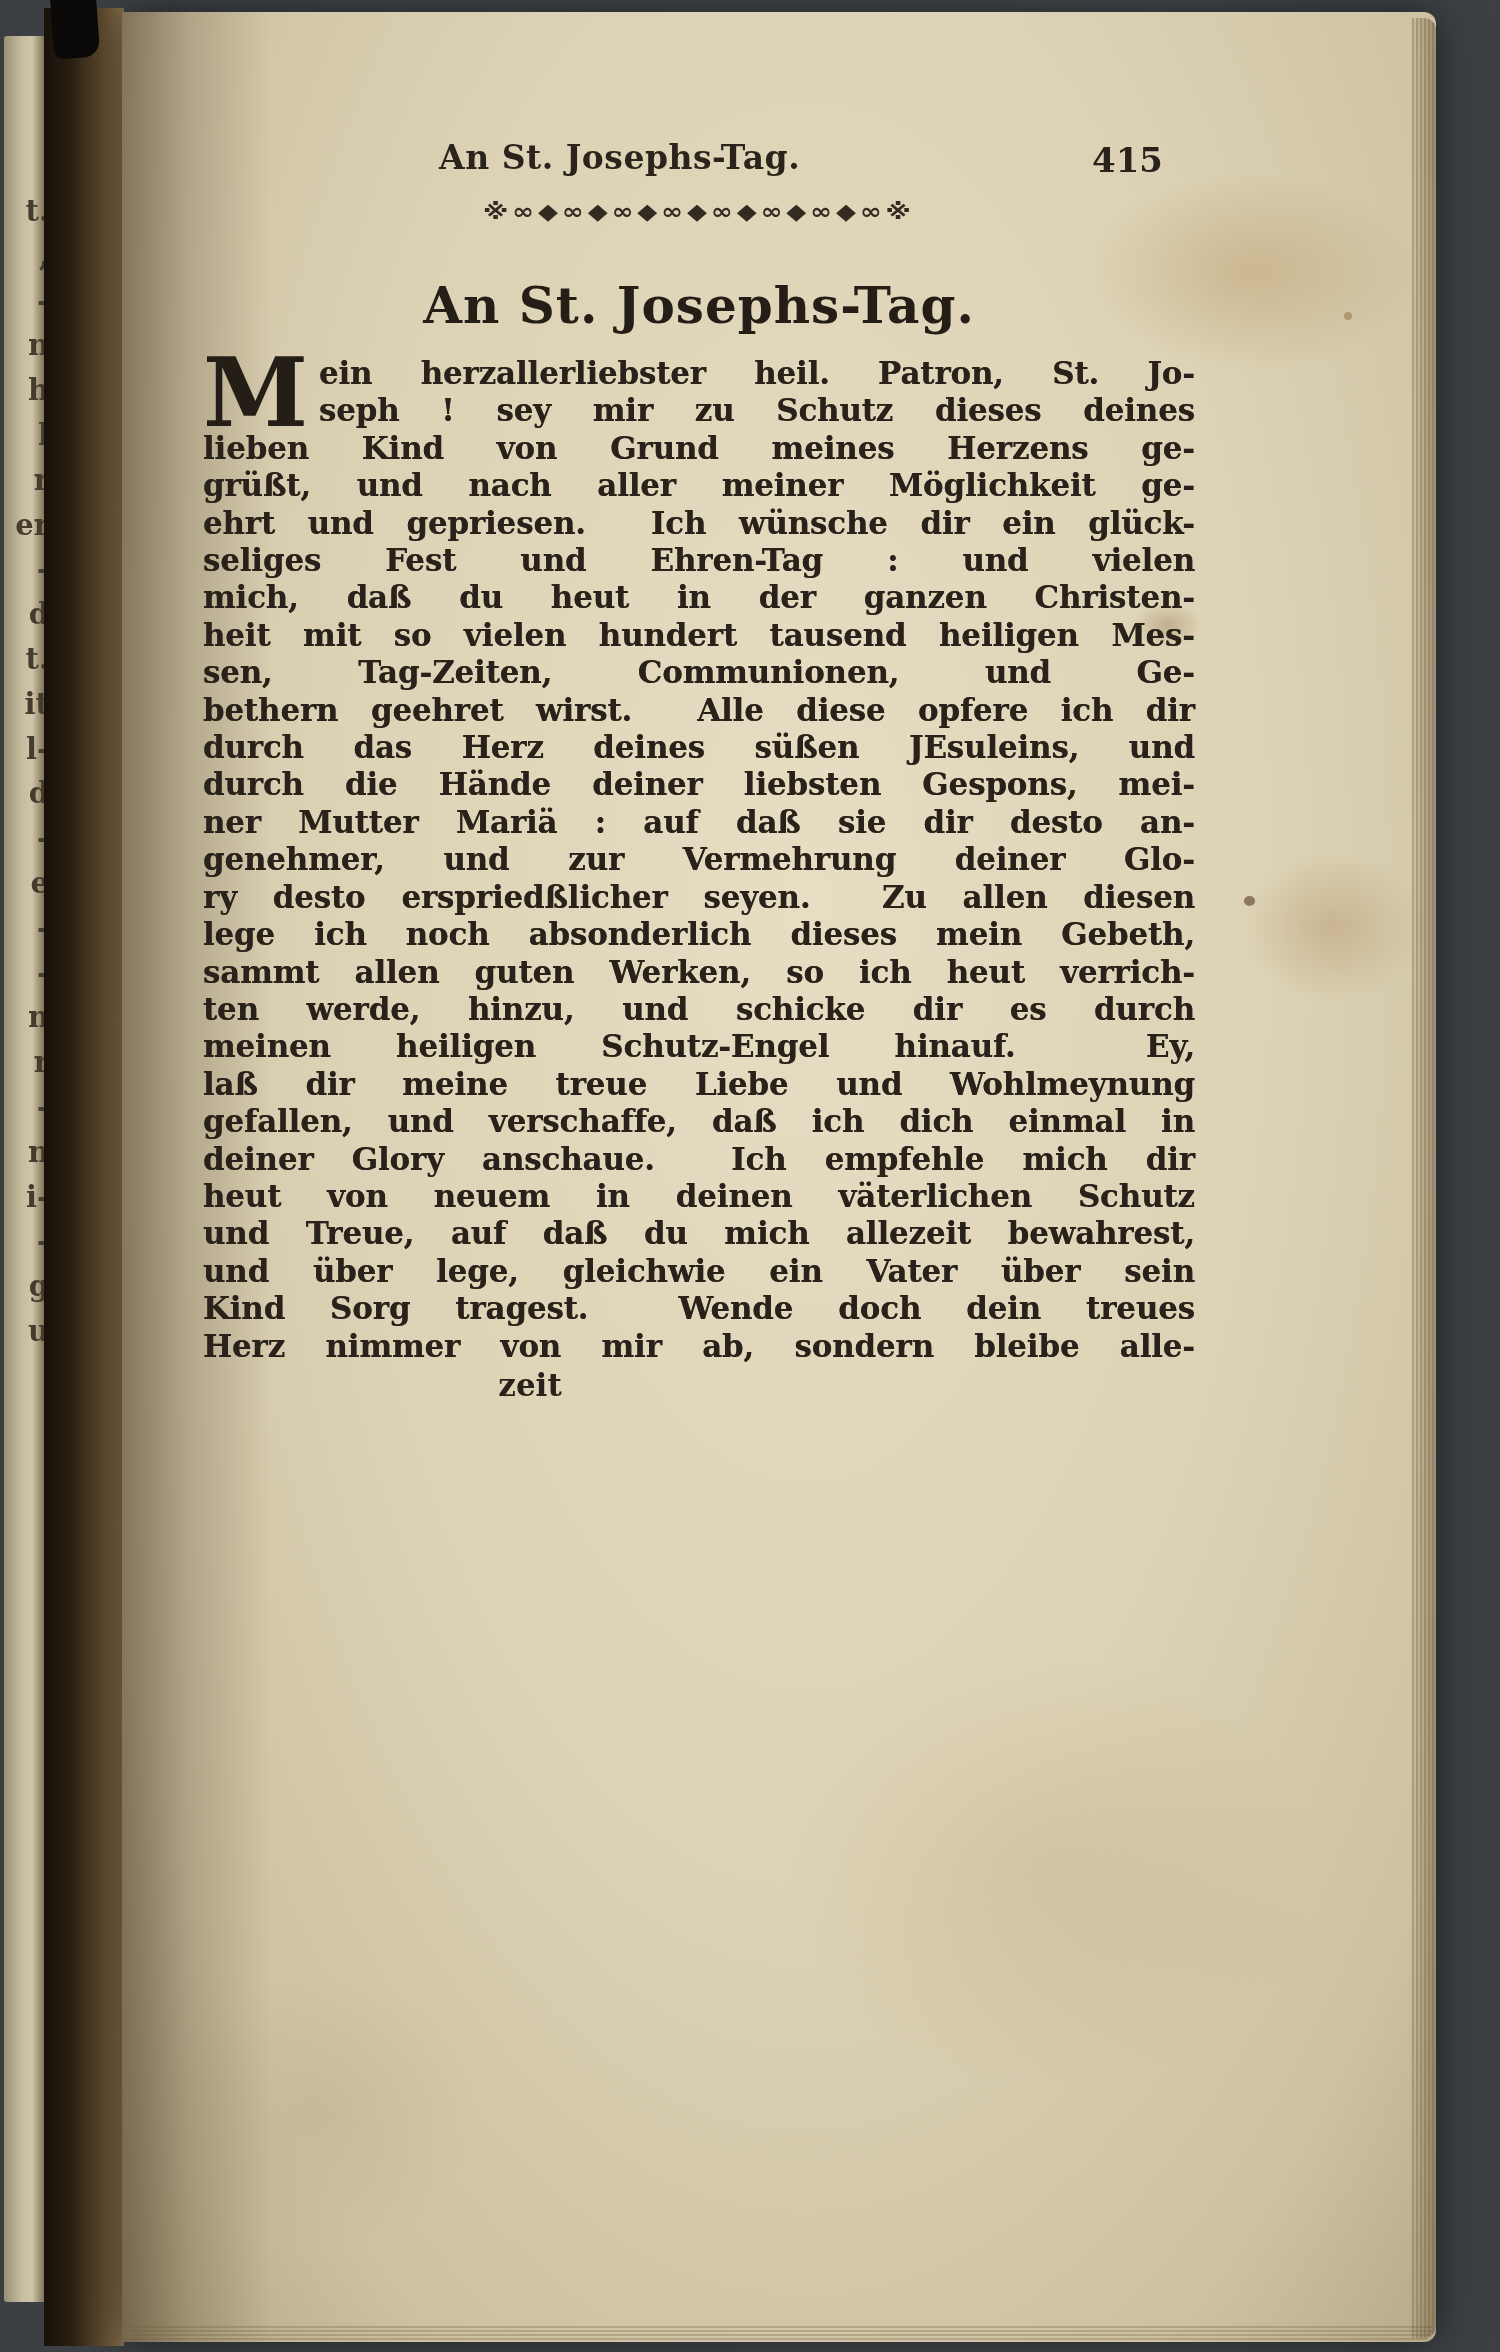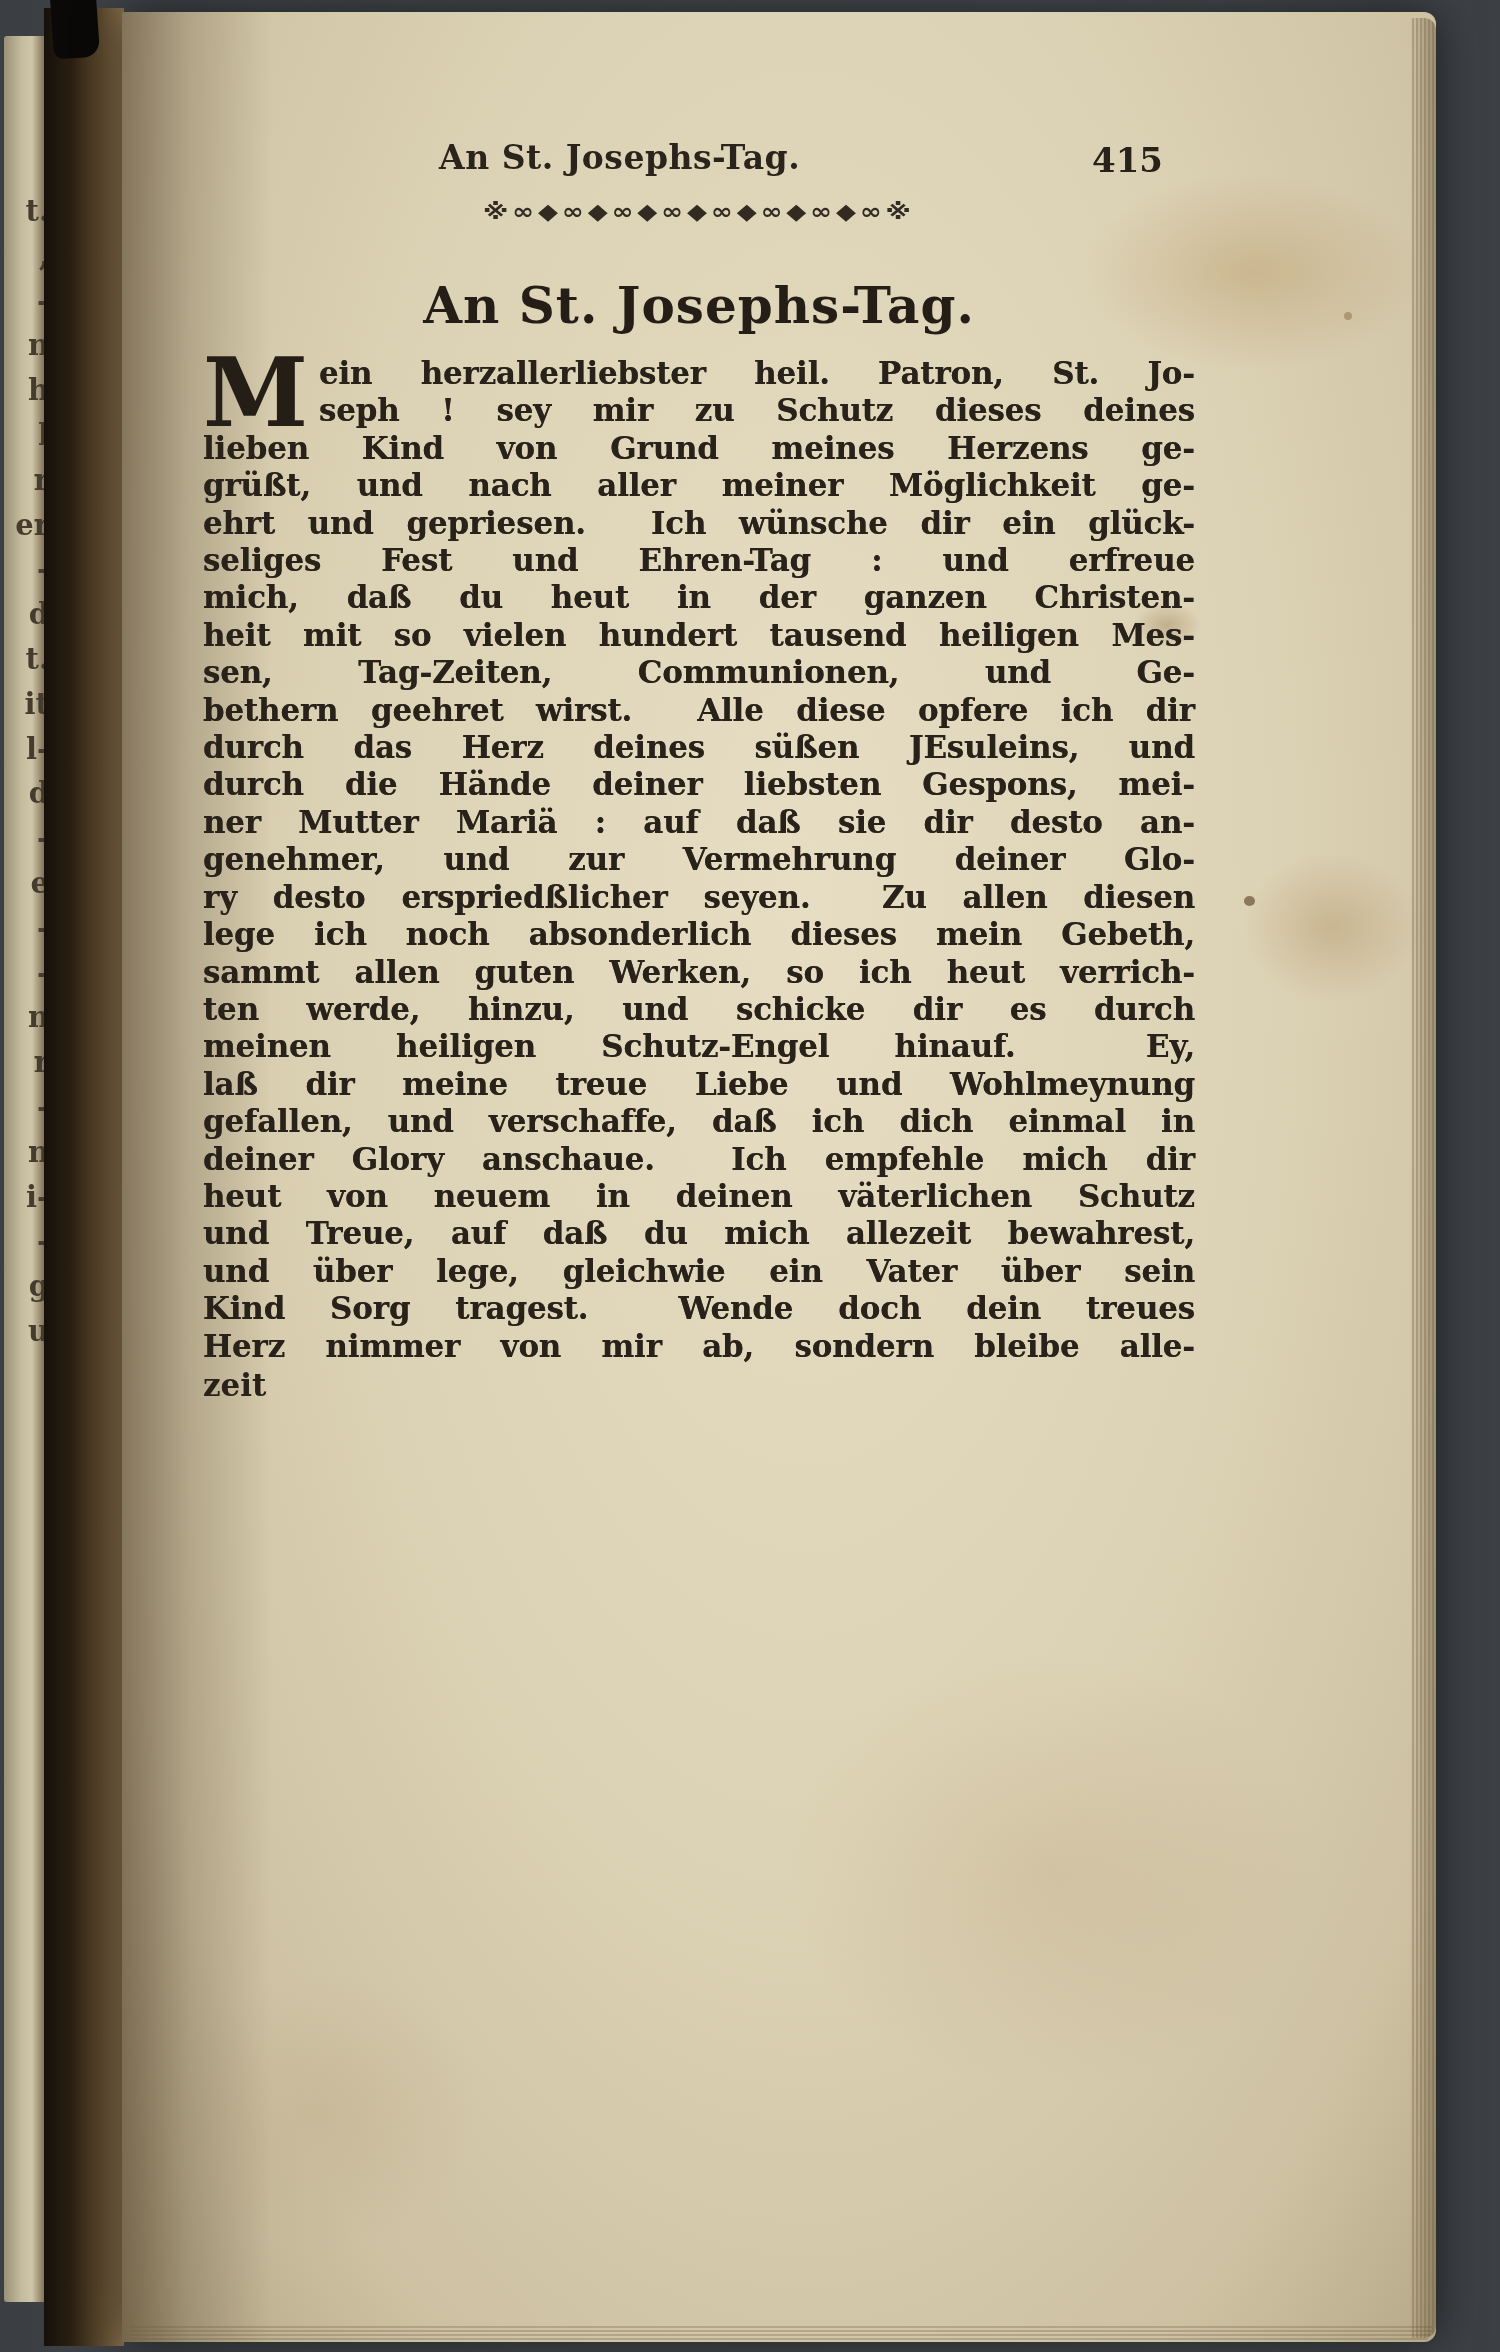--- a/index.html
+++ b/index.html
@@ -87,21 +87,21 @@
   .body{margin-top:20px;}
   .dropcap{
     float:left;width:116px;height:74px;
     font-size:95px;line-height:76px;font-weight:700;color:#241e16;
   }
   .body-line{
     font-size:31px;line-height:37.4px;font-weight:700;letter-spacing:-0.2px;
     color:#28221a;text-align:justify;text-align-last:justify;
     text-shadow:0 0 0.5px rgba(45,35,22,0.65);
   }
-  .catchword-row{text-align:left;padding-right:338px;margin-top:2px;}
+  .catchword-row{text-align:center;padding-right:338px;margin-top:2px;}
   .catchword{font-size:31px;font-weight:700;color:#28221a;}
 </style>
 </head>
 <body>
 
 <div class="scene">
 
   <div class="prev-page">
     <div class="fragments">
         <div class="fragment">t.</div>
@@ -158,21 +158,21 @@
       <h1 class="title">An St. Josephs-Tag.</h1>
 
       <div class="body">
         <span class="dropcap">M</span>
 
       <div class="body-line">ein herzallerliebster heil. Patron, St. Jo-</div>
           <div class="body-line">seph ! sey mir zu Schutz dieses deines</div>
           <div class="body-line">lieben Kind von Grund meines Herzens ge-</div>
           <div class="body-line">grüßt, und nach aller meiner Möglichkeit ge-</div>
           <div class="body-line">ehrt und gepriesen.&nbsp; Ich wünsche dir ein glück-</div>
-          <div class="body-line">seliges Fest und Ehren-Tag : und erfreue</div>
+          <div class="body-line">seliges Fest und Ehren-Tag : und vielen</div>
           <div class="body-line">mich, daß du heut in der ganzen Christen-</div>
           <div class="body-line">heit mit so vielen hundert tausend heiligen Mes-</div>
           <div class="body-line">sen, Tag-Zeiten, Communionen, und Ge-</div>
           <div class="body-line">bethern geehret wirst.&nbsp; Alle diese opfere ich dir</div>
           <div class="body-line">durch das Herz deines süßen JEsuleins, und</div>
           <div class="body-line">durch die Hände deiner liebsten Gespons, mei-</div>
           <div class="body-line">ner Mutter Mariä : auf daß sie dir desto an-</div>
           <div class="body-line">genehmer, und zur Vermehrung deiner Glo-</div>
           <div class="body-line">ry desto erspriedßlicher seyen.&nbsp; Zu allen diesen</div>
           <div class="body-line">lege ich noch absonderlich dieses mein Gebeth,</div>

